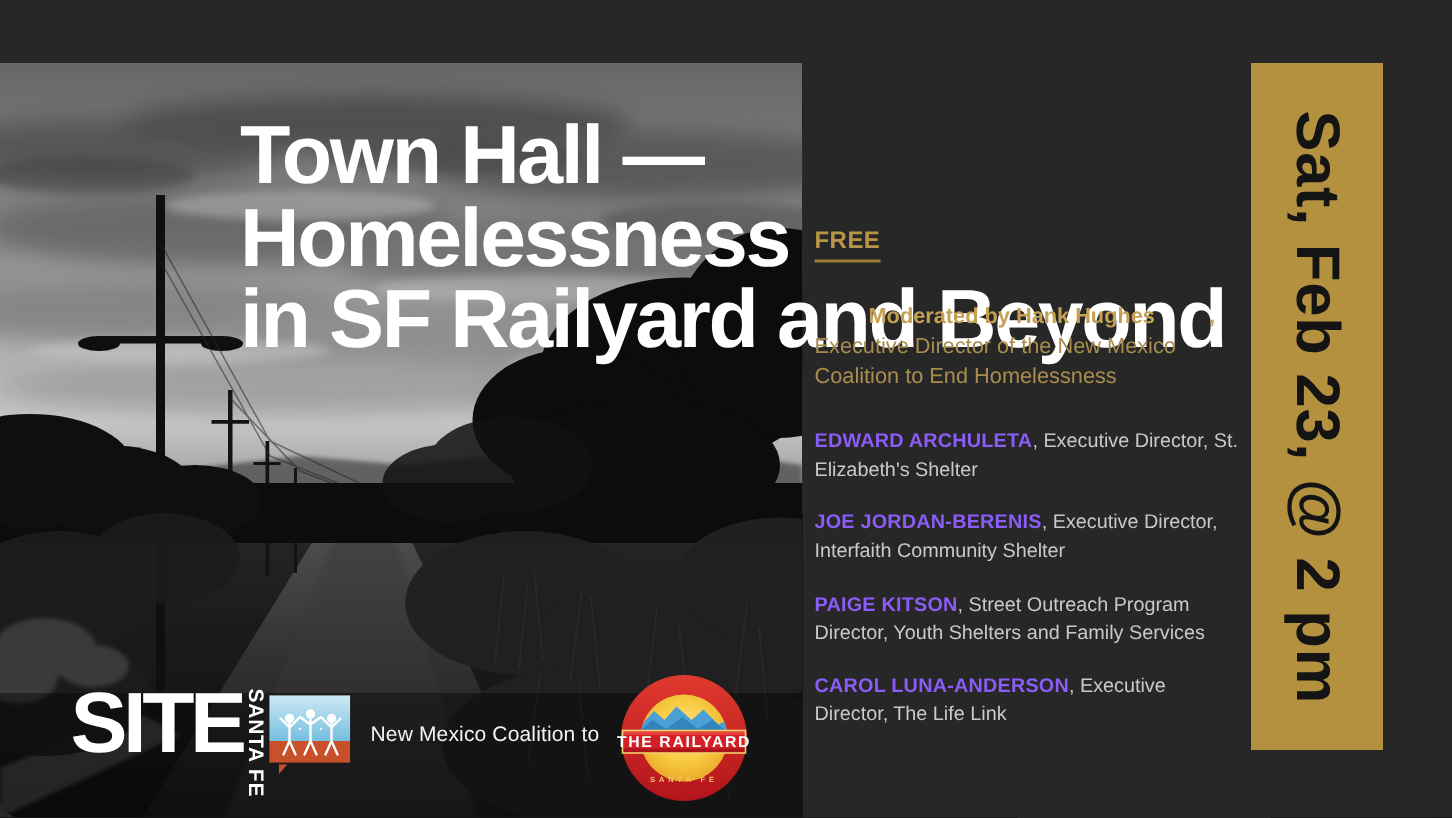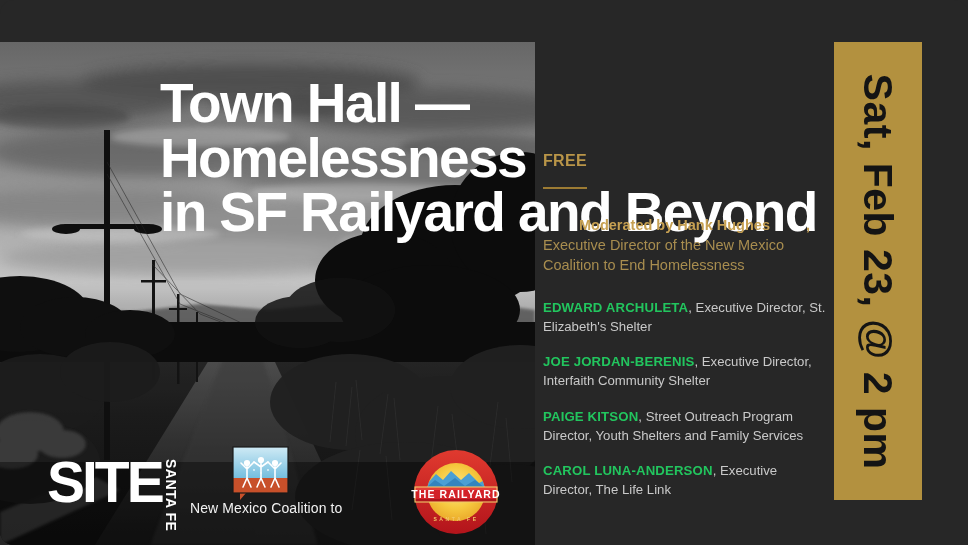--- a/index.html
+++ b/index.html
@@ -35,31 +35,31 @@
 
   
   .rightcol { position:absolute; left:543px; top:152px; width:285px; z-index:7; }
 
   .free {
     display:inline-block;
     color:#b99548;
     font-size:16px; font-weight:bold;
     letter-spacing:0.3px;
     border-bottom:2px solid #9c7b33;
-    padding-bottom:17px;
+    padding-bottom:3px;
   }
 
   .moderator { margin-top:26px; font-size:14.5px; line-height:1.38; color:#b99548; }
   .moderator .mod-name { font-weight:bold; color:#c6a052;margin-left:36px; }
   .moderator .mod-role { color:#a88d4f; }
 
   .speakers { margin-top:24px; }
   .speaker { margin-bottom:17px; font-size:13.2px; line-height:1.42; }
   .speaker:last-child { margin-bottom:4px; }
-  .sp-name { font-weight:bold; color:#22c55e; letter-spacing:0.15px; }
+  .sp-name { font-weight:bold; color:#8b5cf6; letter-spacing:0.15px; }
   .sp-role { color:#c9c9c9; }
 
   
   .datebar {
     position:absolute; left:834px; top:42px; width:88px; height:458px;
     background:#b3913f; z-index:8;
     display:flex; align-items:center; justify-content:center;
   }
   .datebar-text {
     transform:rotate(90deg);
@@ -81,21 +81,21 @@
   }
   .site-sub {
     color:#ffffff; font-size:14px; font-weight:bold;
     letter-spacing:0.5px; line-height:1;
     writing-mode:vertical-rl;
     margin-left:2px;
     align-self:flex-start;
   }
 
   
-  .logo-nmceh { position:absolute; left:178px; bottom:28px; display:flex; align-items:center;flex-direction:column; }
+  .logo-nmceh { position:absolute; left:178px; bottom:28px; display:flex; align-items:center; }
   .nmceh-mark { width:57px; height:55px; flex:0 0 auto; }
   .nmceh-text {
     margin-left:12px; color:#f2f2f2;
     font-size:15.5px; line-height:1.12;
     font-family:"Liberation Sans", sans-serif;
     letter-spacing:0.1px;
   }
   .nmceh-l1 { font-size:14px; display:block; }
   .nmceh-l2 { font-size:19px; display:block; letter-spacing:-0.2px; }
 

